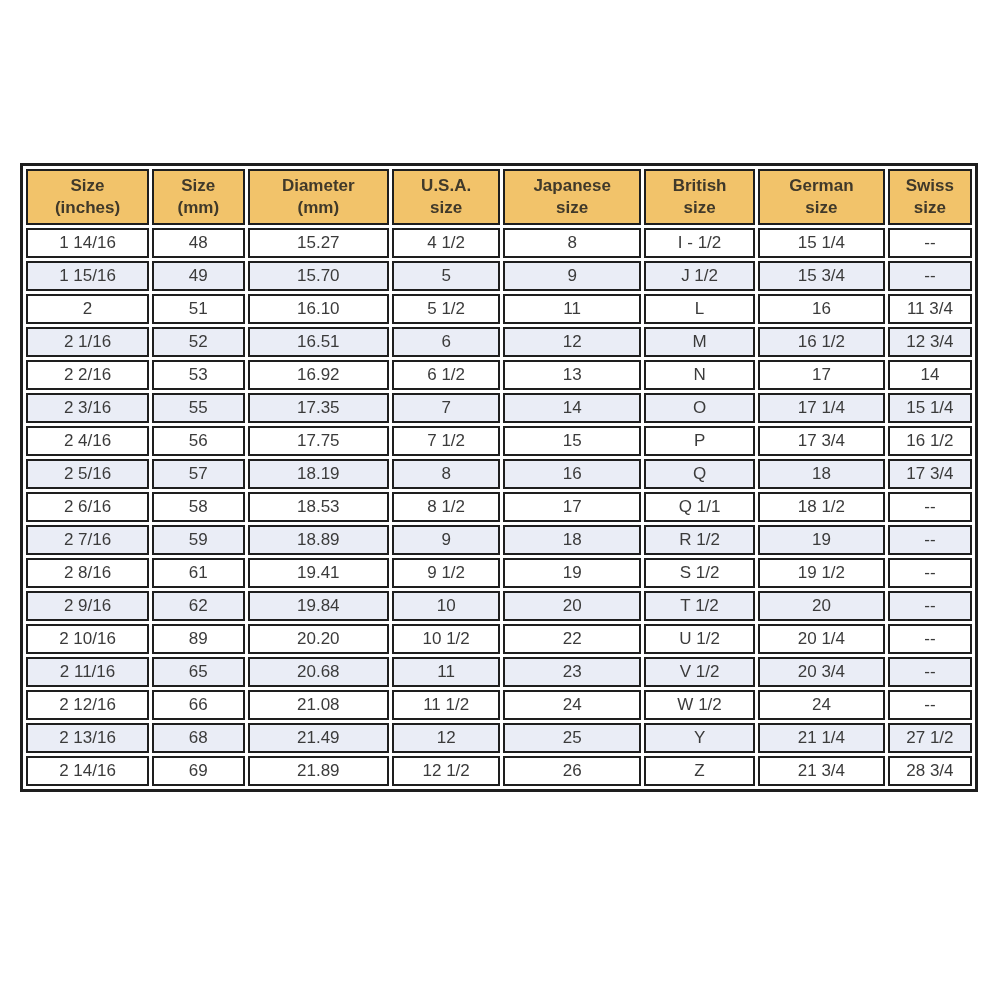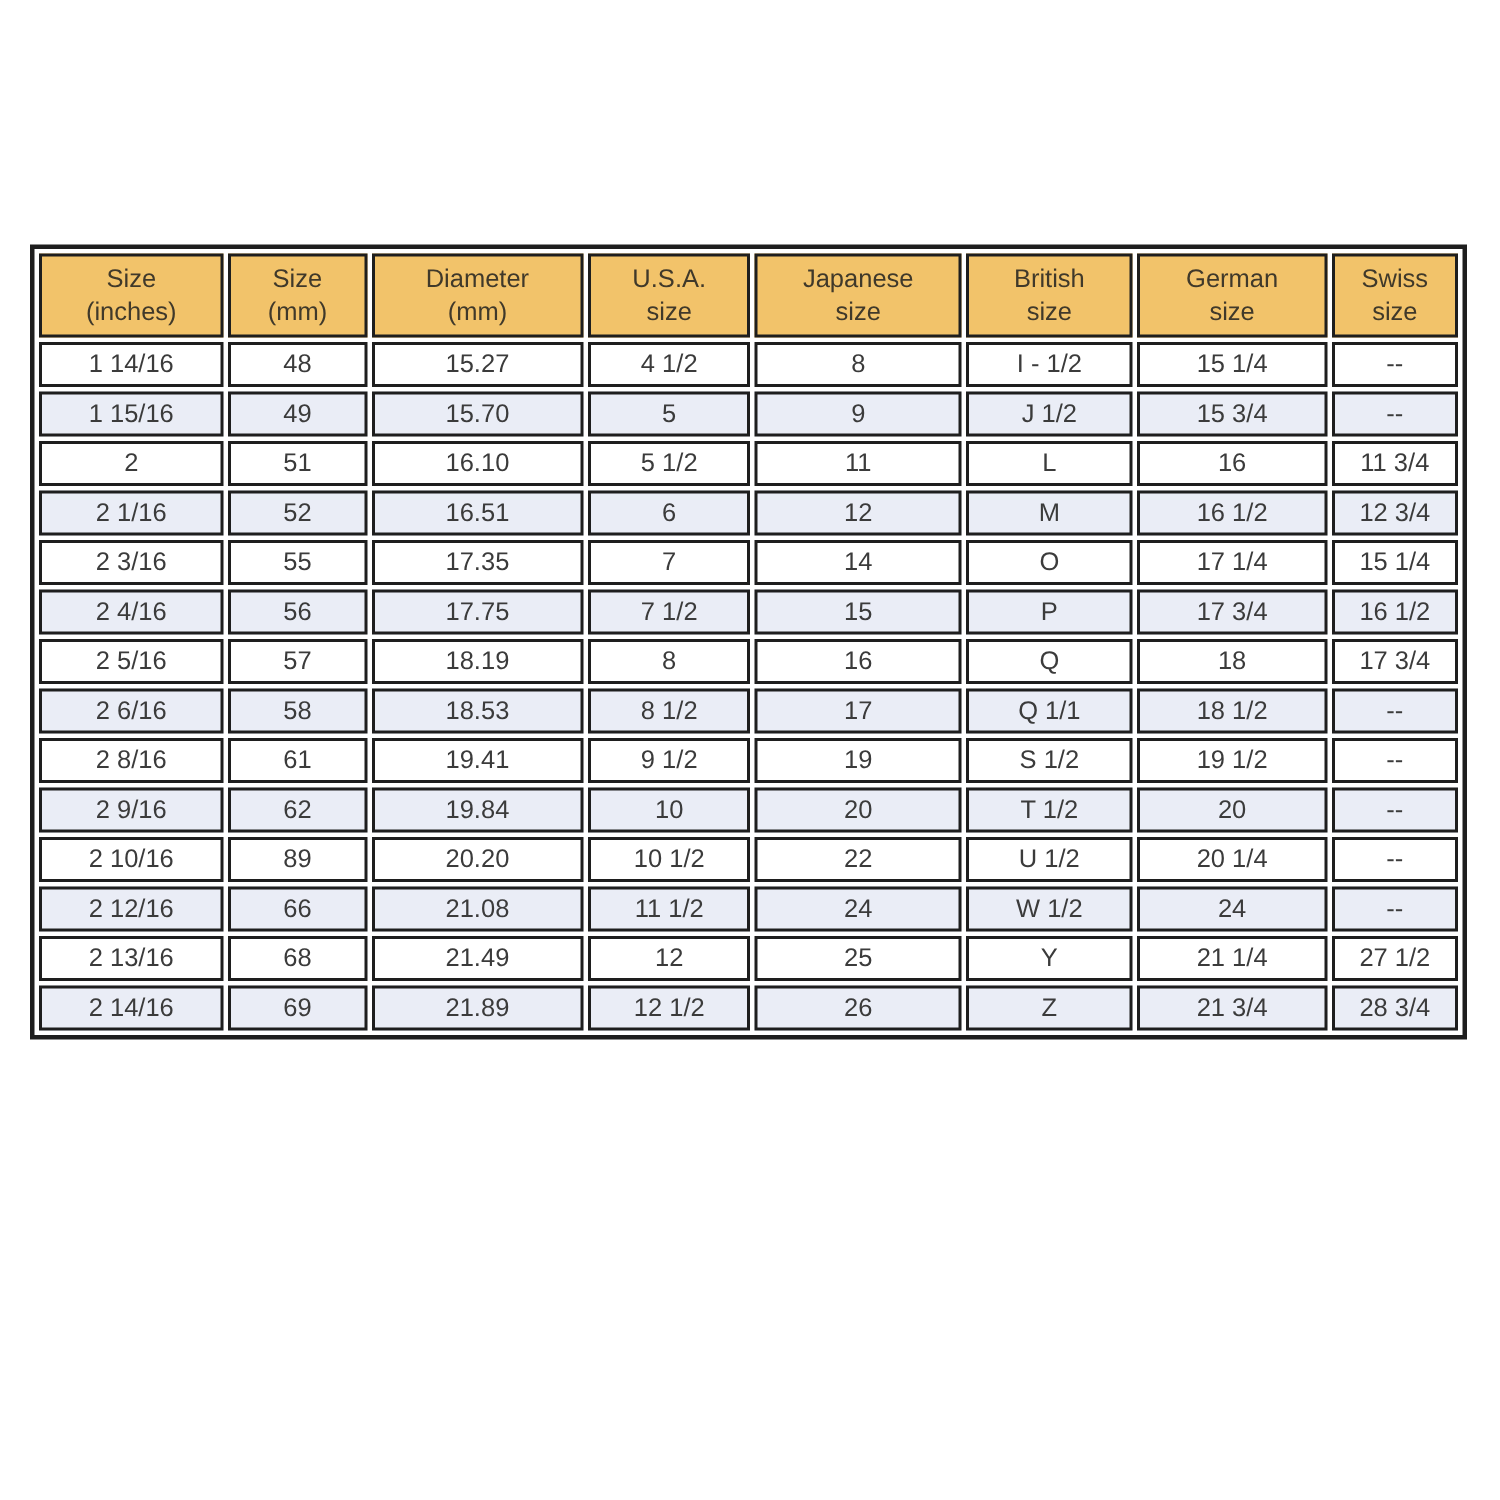--- a/index.html
+++ b/index.html
@@ -27,21 +27,21 @@
   table.size-chart th,
   table.size-chart td {
     border: 2px solid #1e1e1e;
     text-align: center;
     vertical-align: middle;
     color: #3b3b3b;
     overflow: hidden;
   }
   table.size-chart th {
     background: #f2c36a;
-    font-weight: normal;
+    font-weight: bold;
     font-size: 17px;
     line-height: 1.3;
     white-space: pre-line;
     height: 48px;
     padding: 2px 0;
     color: #40392a;
   }
   table.size-chart td {
     font-size: 17px;
     height: 26px;
@@ -123,20 +123,30 @@
           <td>2 1/16</td>
           <td>52</td>
           <td>16.51</td>
           <td>6</td>
           <td>12</td>
           <td>M</td>
           <td>16 1/2</td>
           <td>12 3/4</td>
         </tr>
         <tr>
+          <td>2 2/16</td>
+          <td>53</td>
+          <td>16.92</td>
+          <td>6 1/2</td>
+          <td>13</td>
+          <td>N</td>
+          <td>17</td>
+          <td>14</td>
+        </tr>
+        <tr>
           <td>2 3/16</td>
           <td>55</td>
           <td>17.35</td>
           <td>7</td>
           <td>14</td>
           <td>O</td>
           <td>17 1/4</td>
           <td>15 1/4</td>
         </tr>
         <tr>
@@ -163,20 +173,30 @@
           <td>2 6/16</td>
           <td>58</td>
           <td>18.53</td>
           <td>8 1/2</td>
           <td>17</td>
           <td>Q 1/1</td>
           <td>18 1/2</td>
           <td>--</td>
         </tr>
         <tr>
+          <td>2 7/16</td>
+          <td>59</td>
+          <td>18.89</td>
+          <td>9</td>
+          <td>18</td>
+          <td>R 1/2</td>
+          <td>19</td>
+          <td>--</td>
+        </tr>
+        <tr>
           <td>2 8/16</td>
           <td>61</td>
           <td>19.41</td>
           <td>9 1/2</td>
           <td>19</td>
           <td>S 1/2</td>
           <td>19 1/2</td>
           <td>--</td>
         </tr>
         <tr>
@@ -190,20 +210,30 @@
           <td>--</td>
         </tr>
         <tr>
           <td>2 10/16</td>
           <td>89</td>
           <td>20.20</td>
           <td>10 1/2</td>
           <td>22</td>
           <td>U 1/2</td>
           <td>20 1/4</td>
+          <td>--</td>
+        </tr>
+        <tr>
+          <td>2 11/16</td>
+          <td>65</td>
+          <td>20.68</td>
+          <td>11</td>
+          <td>23</td>
+          <td>V 1/2</td>
+          <td>20 3/4</td>
           <td>--</td>
         </tr>
         <tr>
           <td>2 12/16</td>
           <td>66</td>
           <td>21.08</td>
           <td>11 1/2</td>
           <td>24</td>
           <td>W 1/2</td>
           <td>24</td>

